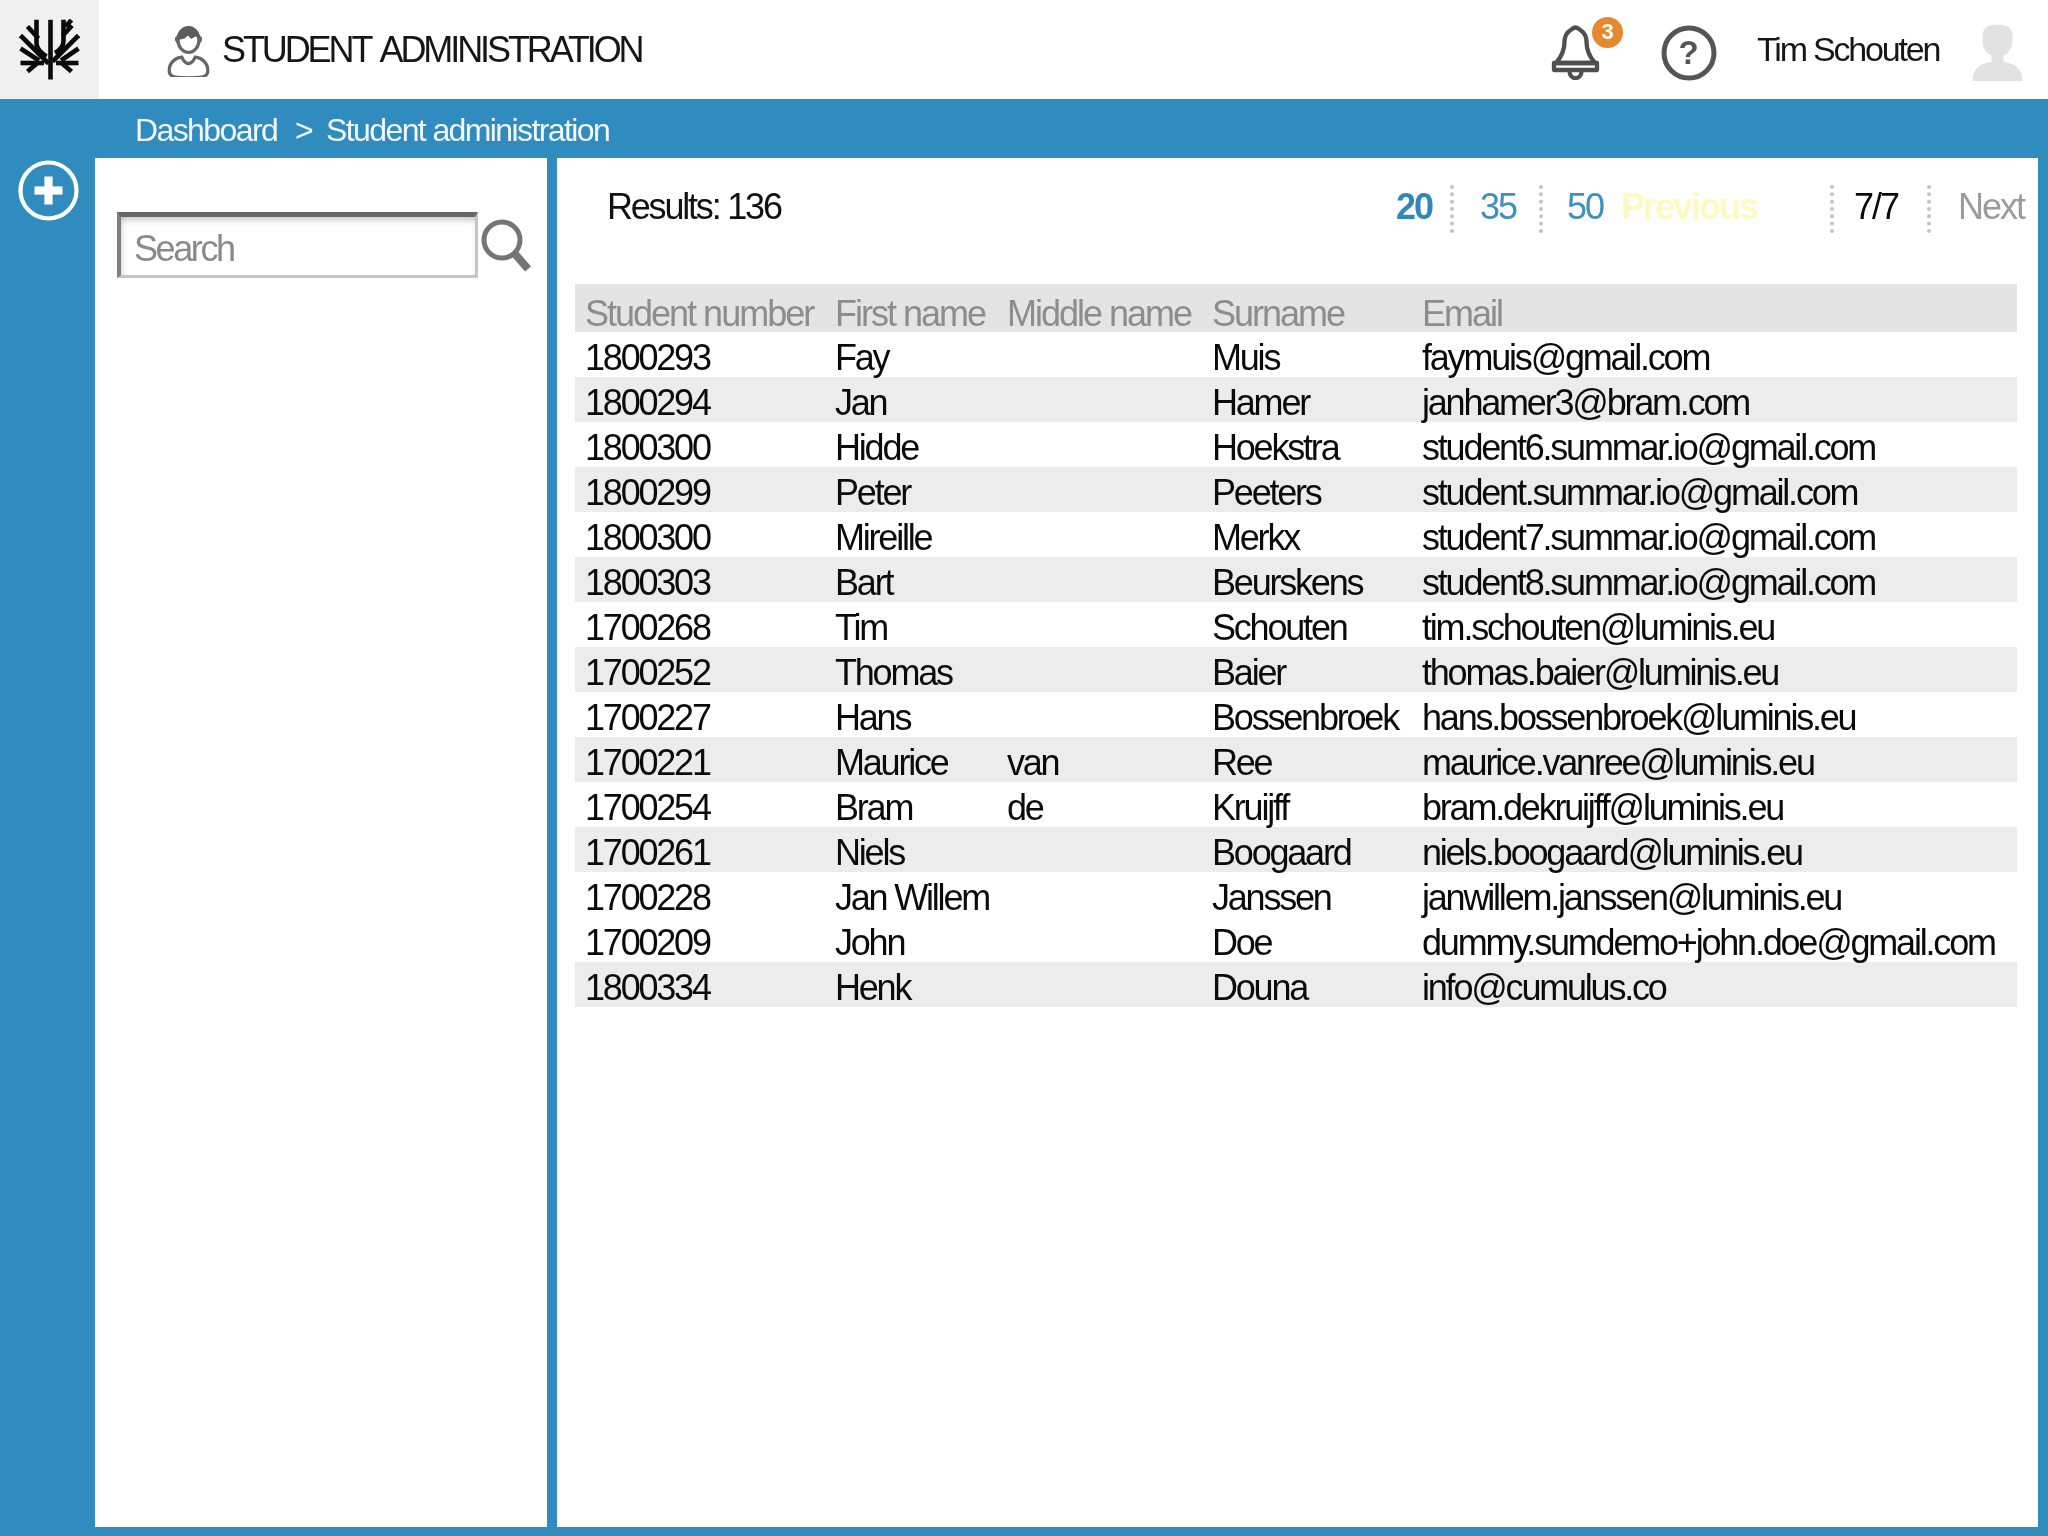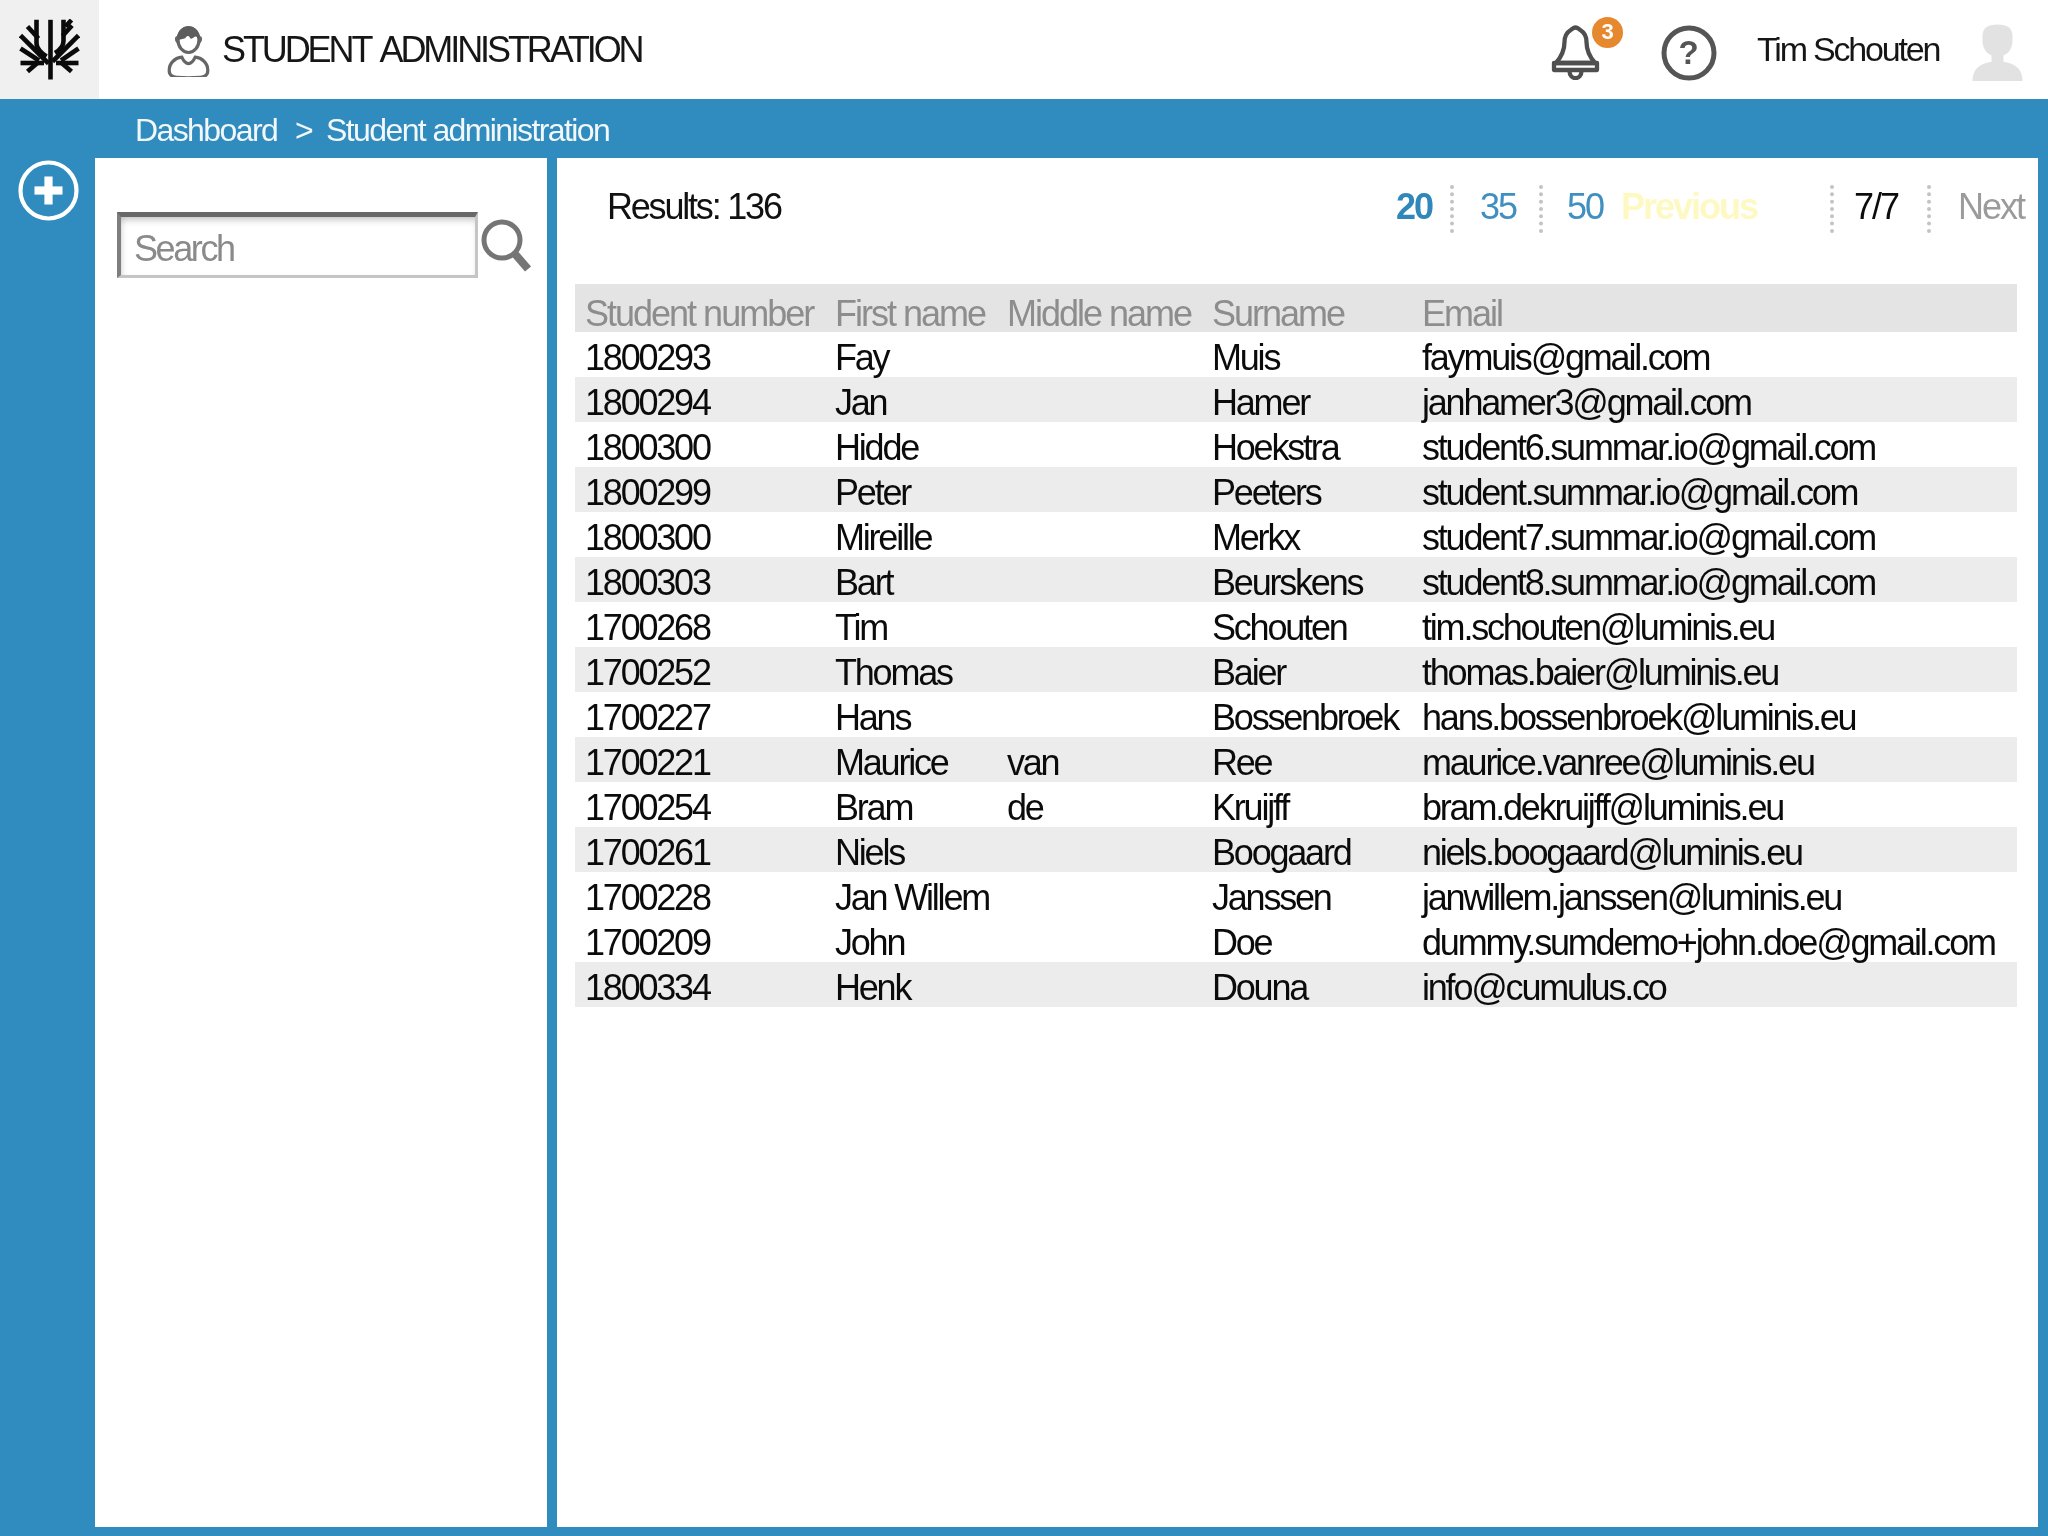--- a/index.html
+++ b/index.html
@@ -166,21 +166,21 @@
           <td>Fay</td>
           <td></td>
           <td>Muis</td>
           <td>faymuis@gmail.com</td>
         </tr>
     <tr class="alt">
           <td>1800294</td>
           <td>Jan</td>
           <td></td>
           <td>Hamer</td>
-          <td>janhamer3@gmail.com</td>
+          <td>janhamer3@bram.com</td>
         </tr>
     <tr>
           <td>1800300</td>
           <td>Hidde</td>
           <td></td>
           <td>Hoekstra</td>
           <td>student6.summar.io@gmail.com</td>
         </tr>
     <tr class="alt">
           <td>1800299</td>

